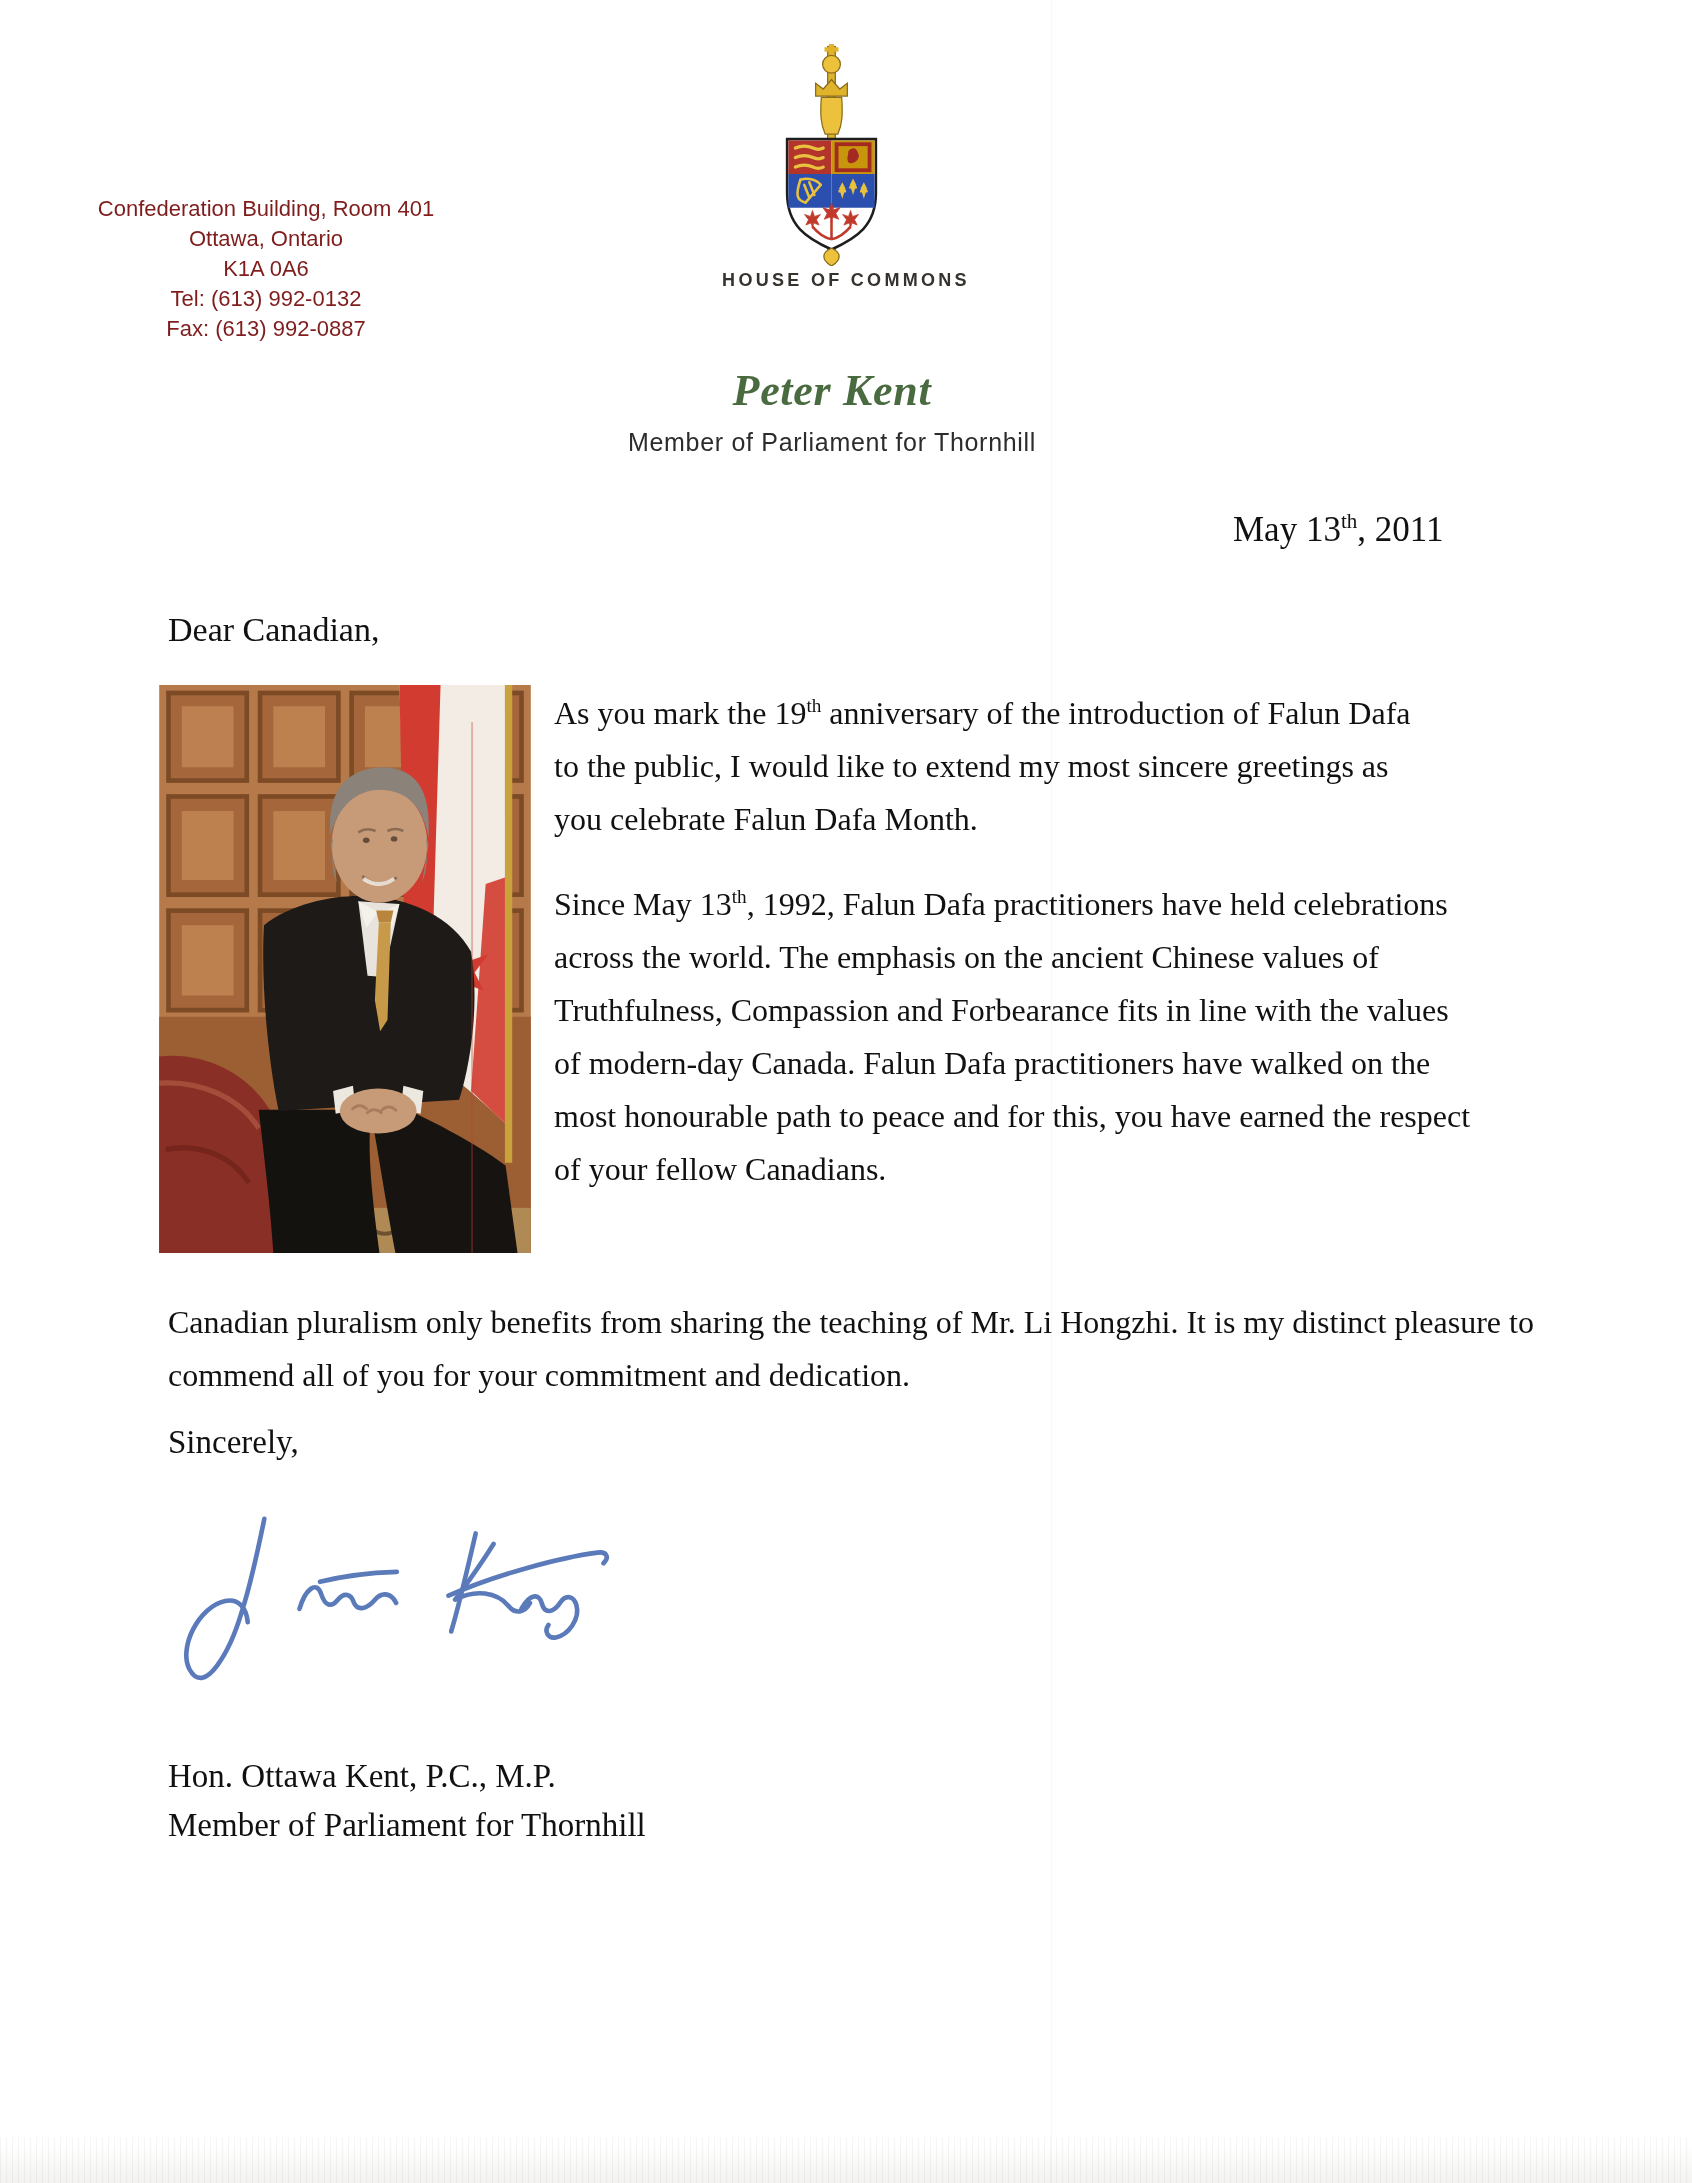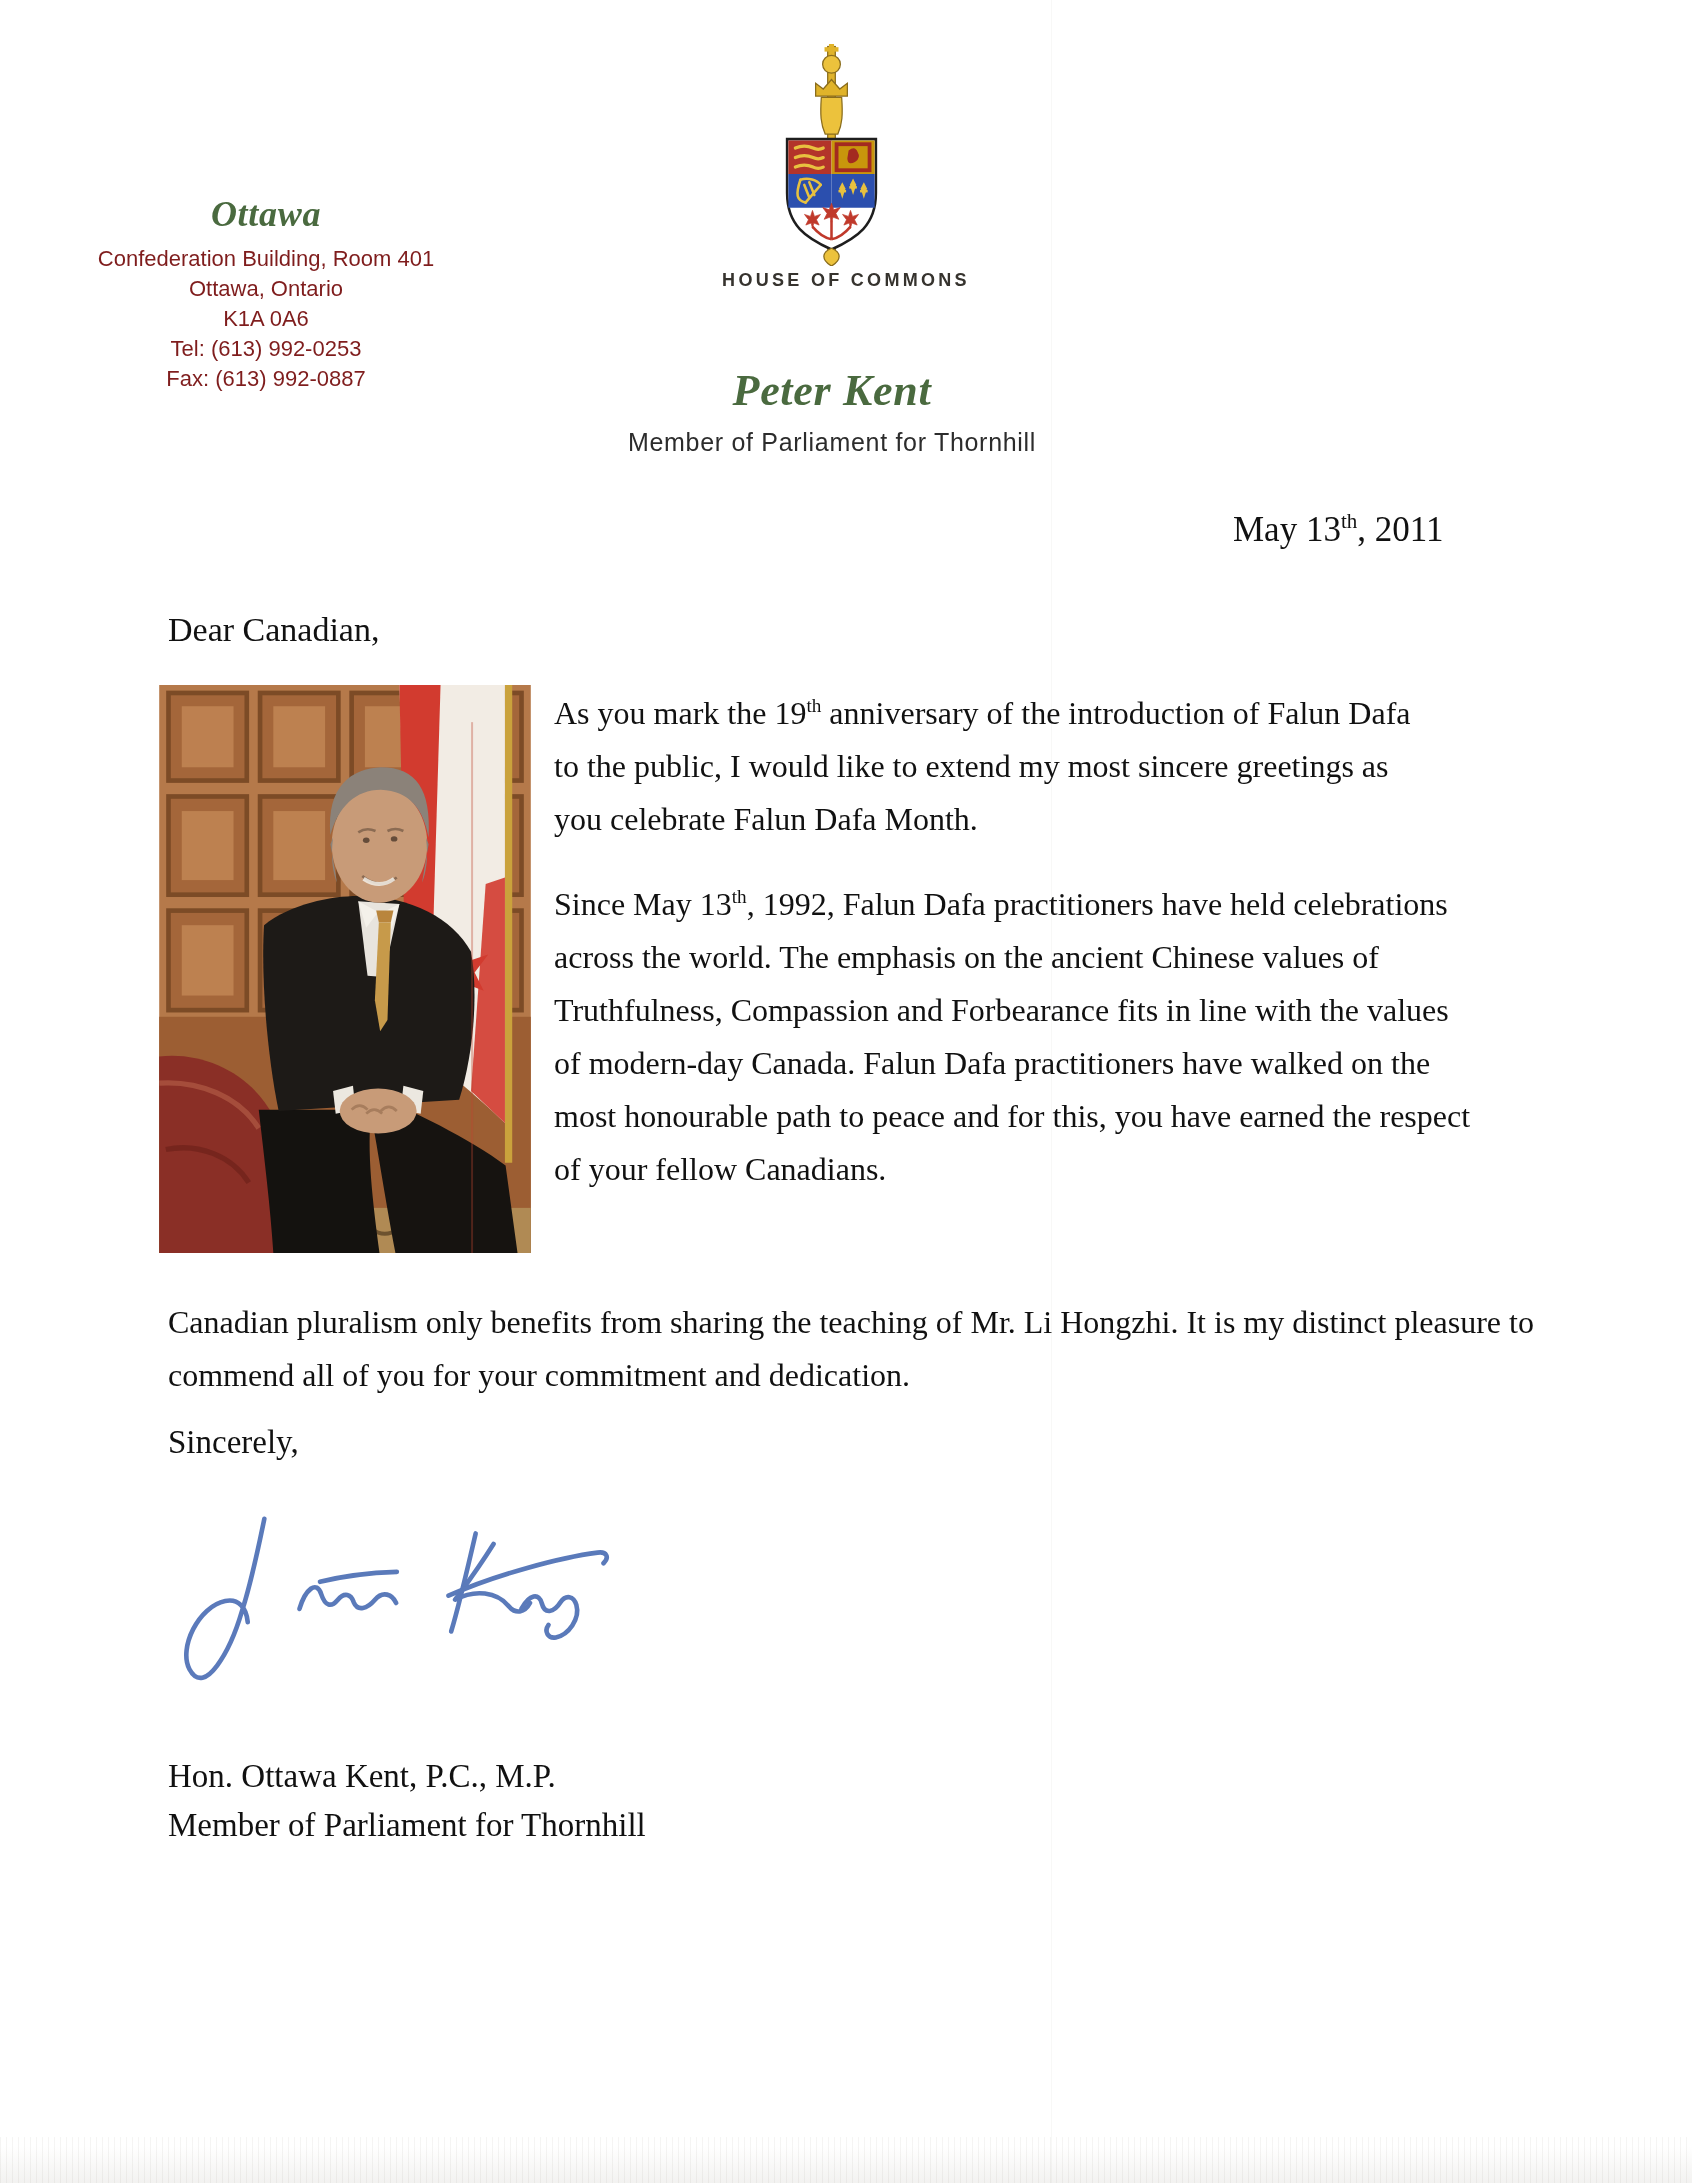--- a/index.html
+++ b/index.html
@@ -108,25 +108,24 @@
       <g transform="translate(145,276) scale(1.05)">
         <polygon points="0,-13 3,-4 12,-7 6,1 10,9 2,6 0,14 -2,6 -10,9 -6,1 -12,-7 -3,-4"></polygon>
       </g>
       <path d="M85,288 C95,300 105,306 115,308 M145,288 C135,300 125,306 115,308 M115,278 L115,308" fill="none" stroke-width="4"></path>
     </g>
 
     <path d="M115,322 C130,328 132,340 115,350 C98,340 100,328 115,322 Z" fill="#ecc23c" stroke="#8a6d1d" stroke-width="2"></path>
   </svg>
 
   <div class="abs addr-block" style="left:80px;top:194px;">
-    <div class="addr-heading script">Ottawa</div>
     <div class="addr-line sans">Confederation Building, Room 401</div>
     <div class="addr-line sans">Ottawa, Ontario</div>
     <div class="addr-line sans">K1A 0A6</div>
-    <div class="addr-line sans">Tel: (613) 992-0253</div>
+    <div class="addr-line sans">Tel: (613) 992-0132</div>
     <div class="addr-line sans">Fax: (613) 992-0887</div>
   </div>
 
 
   <div class="abs institution sans" style="left:660px;top:270px;">HOUSE OF COMMONS</div>
 
   <div class="abs mp-name script" style="left:593px;top:365px;">Peter Kent</div>
 
   <div class="abs mp-title sans" style="left:593px;top:428px;">Member of Parliament for Thornhill</div>
 

